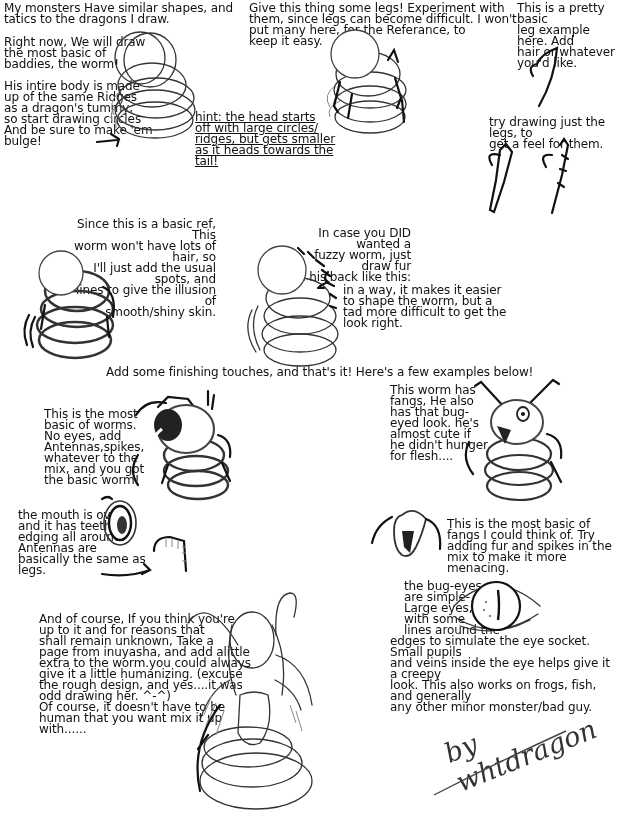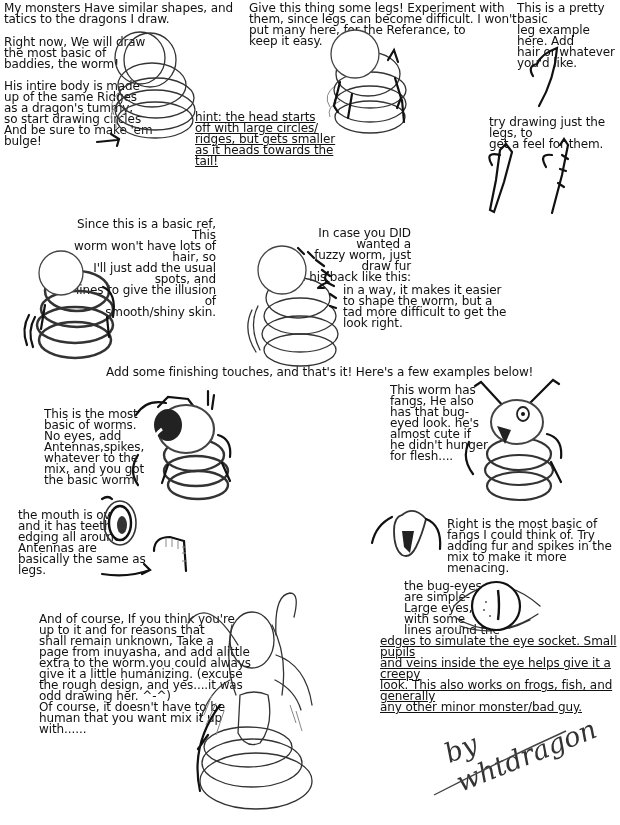--- a/index.html
+++ b/index.html
@@ -70,30 +70,30 @@
 eyed look. he's
 almost cute if
 he didn't hunger
 for flesh....</div>
 <div class="txt" style="left:18px;top:510px;">the mouth is oval,
 and it has teeth
 edging all around.
 Antennas are
 basically the same as
 legs.</div>
-<div class="txt" style="left:447px;top:519px;">Right is the most basic of
+<div class="txt" style="left:447px;top:519px;">This is the most basic of
 fangs I could think of. Try
 adding fur and spikes in the
 mix to make it more menacing.</div>
 <div class="txt" style="left:390px;top:581px;margin-left:14px;">the bug-eyes
 are simple-
 Large eyes,
 with some
 lines around the</div>
-<div class="txt" style="left:380px;top:636px;text-decoration:underline;">edges to simulate the eye socket. Small pupils
+<div class="txt" style="left:390px;top:636px;">edges to simulate the eye socket. Small pupils
 and veins inside the eye helps give it a creepy
 look. This also works on frogs, fish, and generally
 any other minor monster/bad guy.</div>
 <div class="txt" style="left:39px;top:614px;">And of course, If you think you're
 up to it and for reasons that
 shall remain unknown, Take a
 page from inuyasha, and add alittle
 extra to the worm.you could always
 give it a little humanizing. (excuse
 the rough design, and yes....it was

